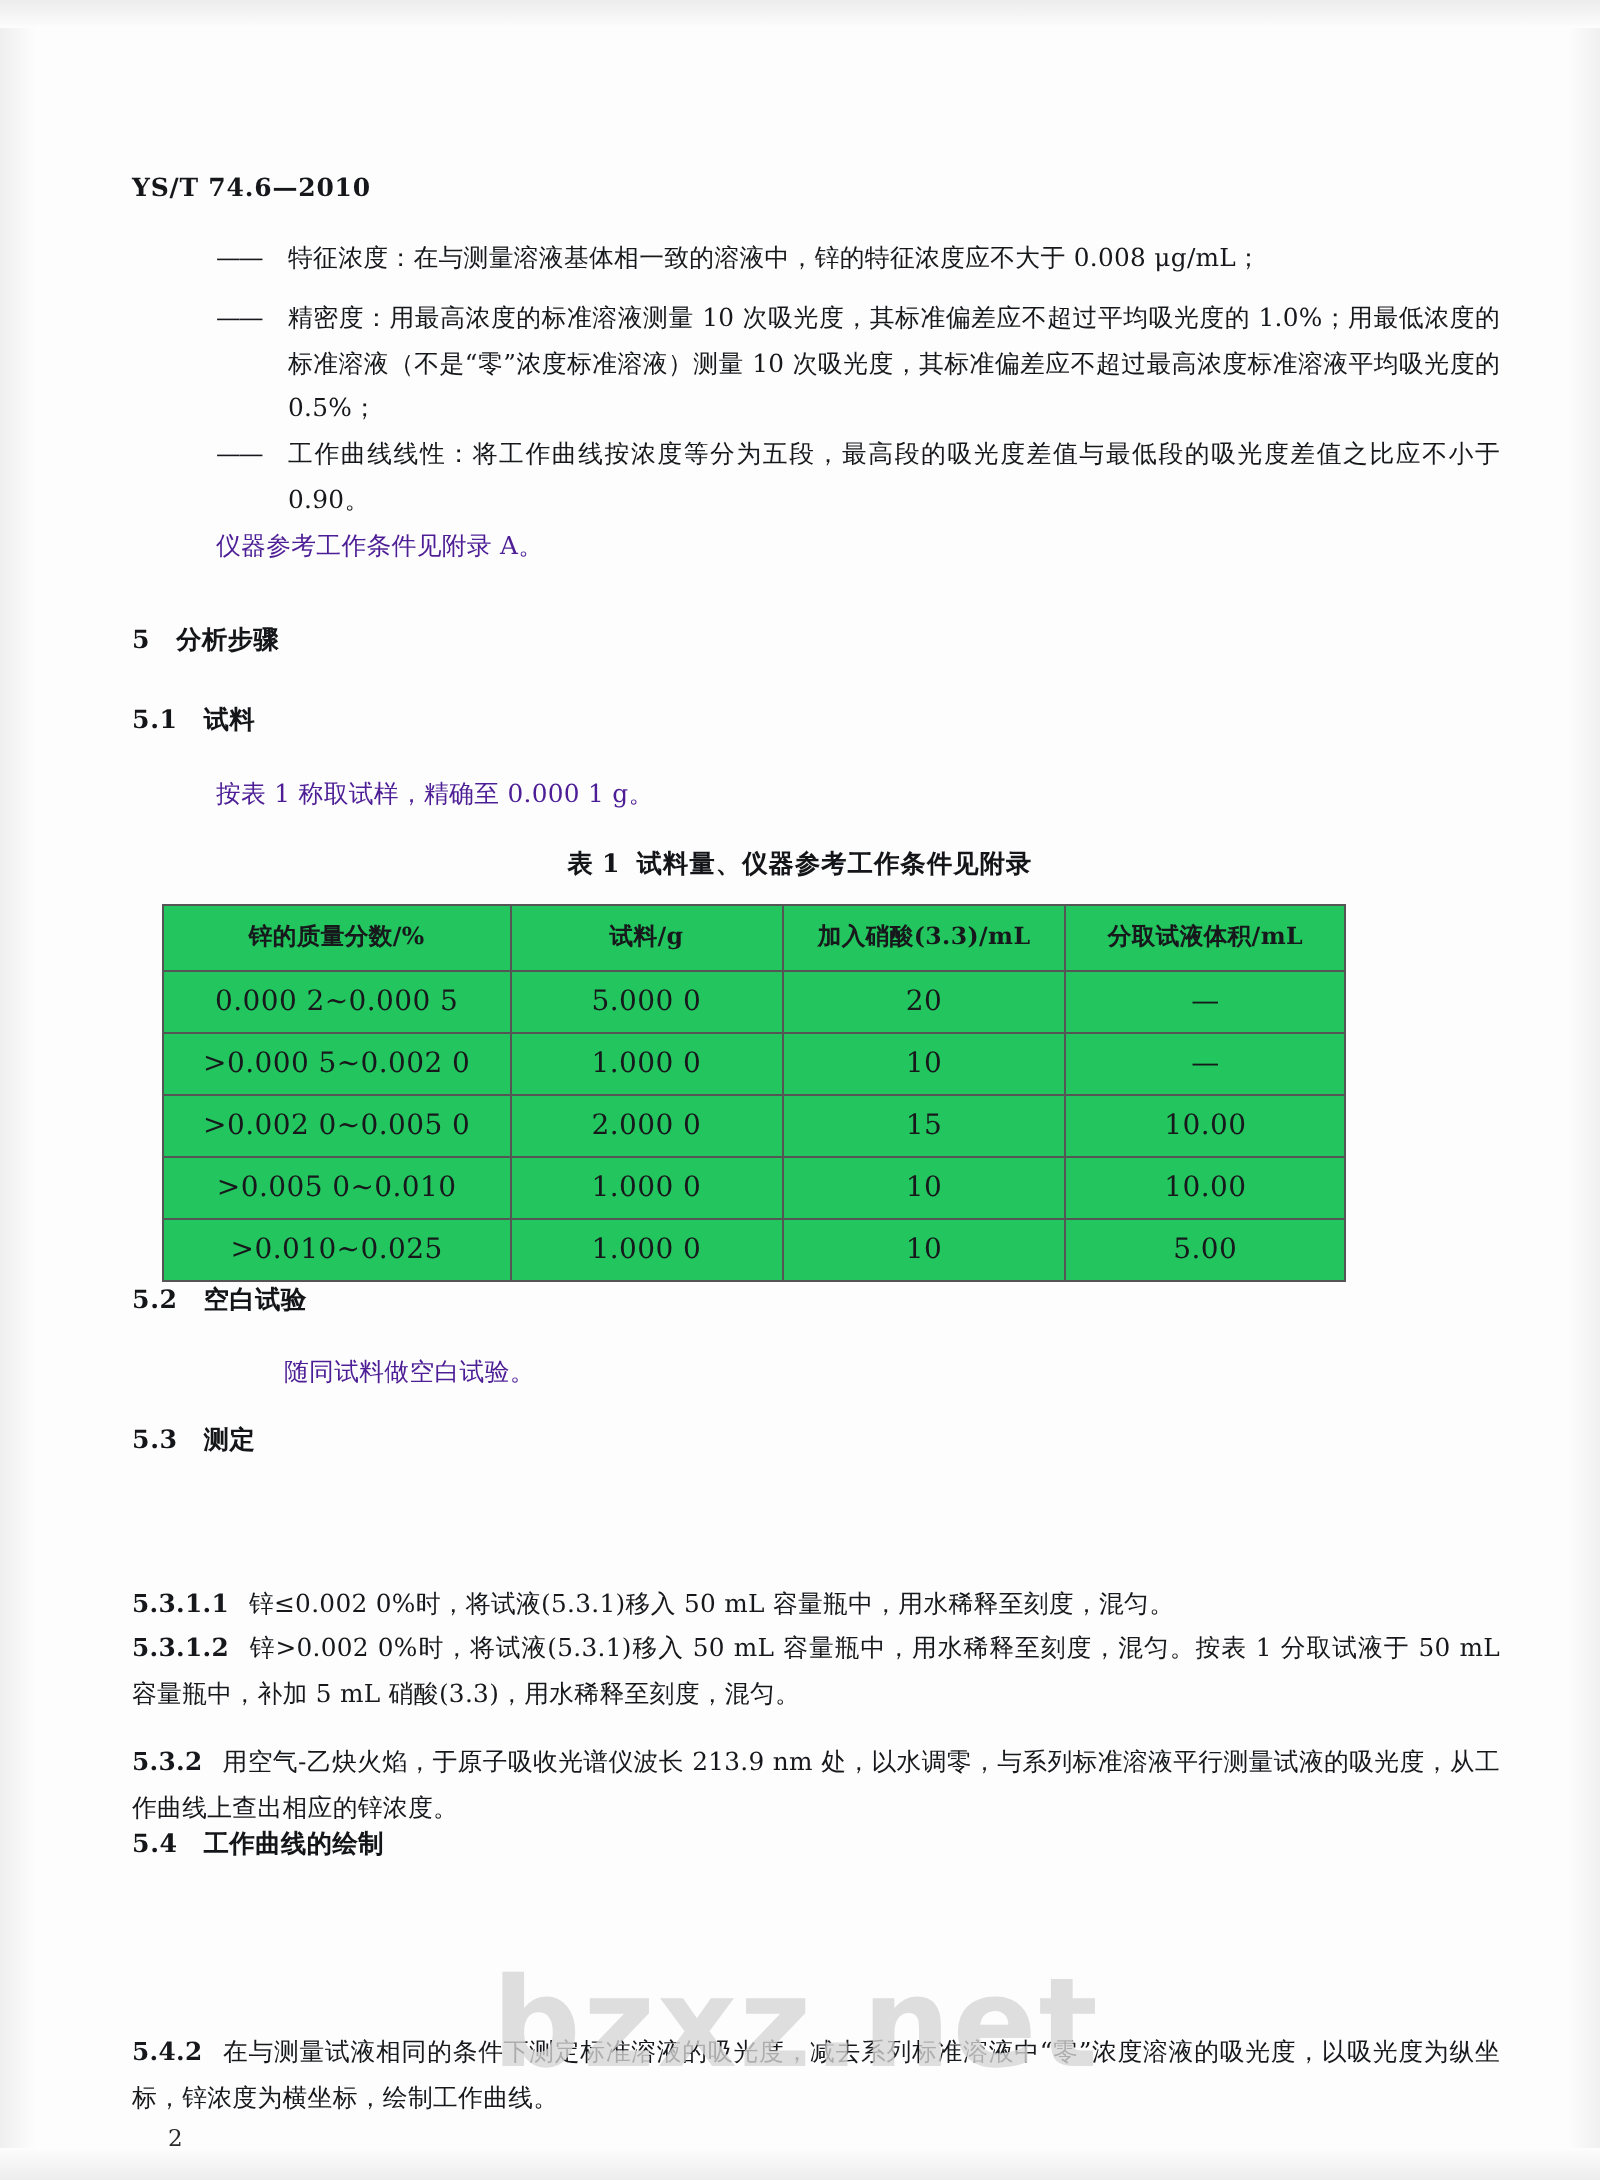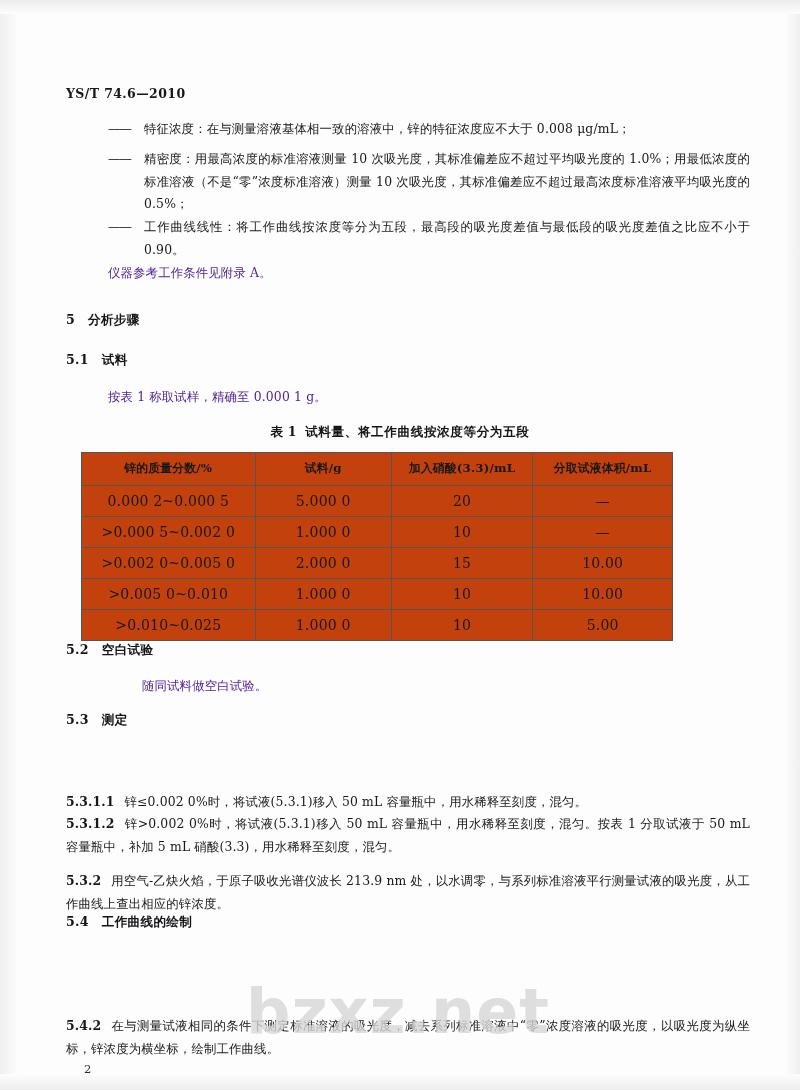--- a/index.html
+++ b/index.html
@@ -140,21 +140,21 @@
     margin: 0 8px 0 4px;
   }
 
   table.data-table {
     position: absolute;
     left: 81px;
     top: 452px;
     width: 592px;
     border-collapse: collapse;
     border: 1.4px solid #3a3a3a;
-    background: #c2410c;
+    background: #22c55e;
   }
   table.data-table th,
   table.data-table td {
     border: 1px solid #555;
     text-align: center;
     font-size: 14px;
     color: #17181b;
     height: 28px;
     font-weight: normal;
     letter-spacing: 0.2px;
@@ -226,21 +226,21 @@
       <span class="num">5</span><span>分析步骤</span>
     </div>
 
     <div class="heading" style="left:66px; top:352px;">
       <span class="num">5.1</span><span>试料</span>
     </div>
 
     <div class="block" style="left:108px; top:386px; width:600px;">按表 1 称取试样，精确至 0.000 1 g。</div>
 
     <div class="table-caption" style="left:0px; top:424px;">
-      <span>表</span><span class="cap-num">1</span><span>试料量、将工作曲线按浓度等分为五段</span>
+      <span>表</span><span class="cap-num">1</span><span>试料量、仪器参考工作条件见附录</span>
     </div>
 
     <table class="data-table">
       <colgroup>
         <col class="c1">
           <col class="c2">
           <col class="c3">
           <col class="c4">
       </colgroup>
       <thead>

